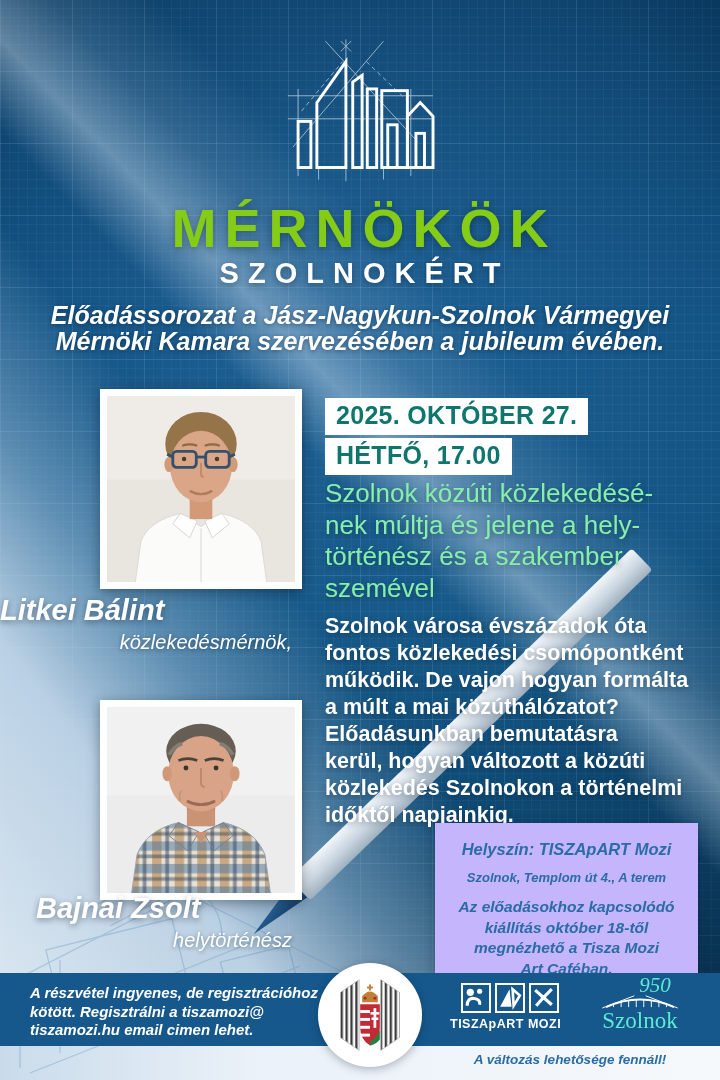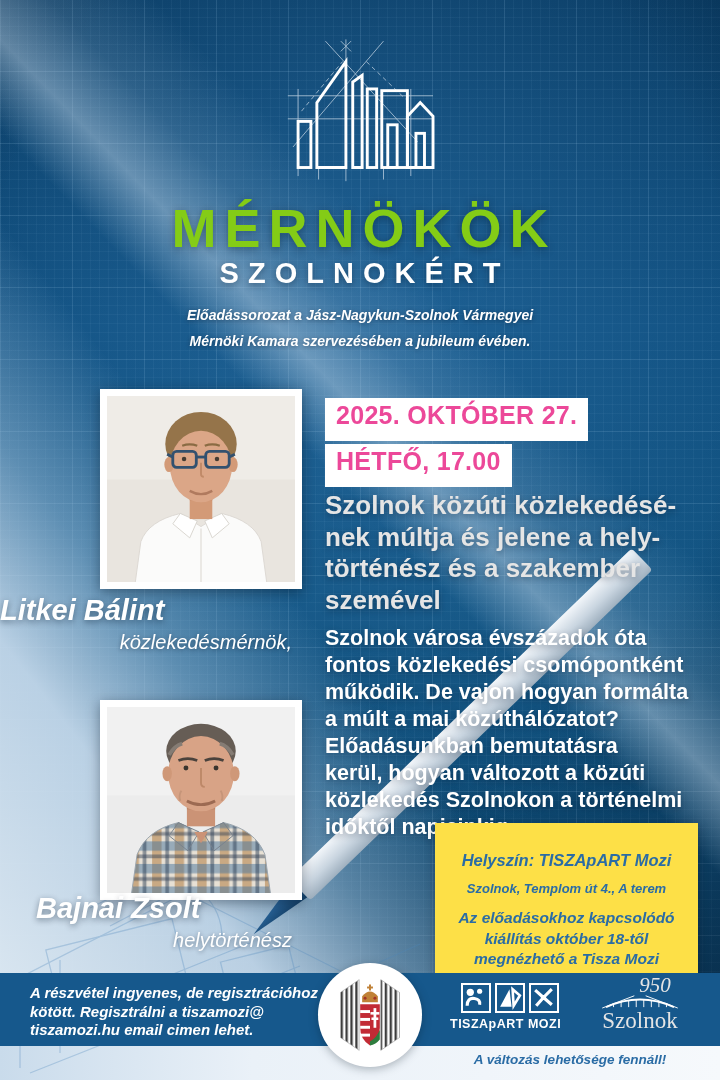--- a/index.html
+++ b/index.html
@@ -35,59 +35,59 @@
   
   .content{position:absolute;inset:0;z-index:5;}
   .logo-building{position:absolute;left:281px;top:26px;width:158px;height:172px;}
   .title-main{position:absolute;left:0;top:197px;width:720px;text-align:center;color:#84cc16;
     font-size:54px;font-weight:bold;letter-spacing:8px;text-indent:8px;
     text-shadow:0 2px 8px rgba(0,20,40,.4);}
   .title-sub{position:absolute;left:0;top:257px;width:720px;text-align:center;color:#fff;
     font-size:29px;font-weight:bold;letter-spacing:9px;text-indent:9px;
     text-shadow:0 2px 6px rgba(0,20,40,.4);}
   .subtitle{position:absolute;left:0;top:302px;width:720px;text-align:center;color:#fff;
-    font-style:italic;font-weight:bold;font-size:14px;line-height:26px;
+    font-style:italic;font-weight:bold;font-size:25px;line-height:26px;
     text-shadow:0 1px 4px rgba(0,20,40,.45);}
   .photo{position:absolute;left:100px;width:202px;height:200px;border:7px solid #fff;
     box-sizing:border-box;box-shadow:0 3px 12px rgba(0,15,30,.4);background:#e9e6e1;}
   .photo svg{display:block;width:100%;height:100%;}
   .photo-1{top:389px;}
   .photo-2{top:700px;}
   .speaker-name{position:absolute;left:0;width:292px;text-align:left;color:#fff;
     font-style:italic;font-weight:bold;font-size:29px;
     text-shadow:0 2px 6px rgba(0,20,40,.45);}
   .speaker-roles{position:absolute;left:0;width:292px;text-align:right;color:#fff;
     font-style:italic;font-size:20px;line-height:26px;
     text-shadow:0 1px 4px rgba(0,20,40,.45);}
   .name-1{top:594px;} .roles-1{top:629px;}
   .name-2{top:892px;padding-left:36px;} .roles-2{top:927px;}
   .col-right{position:absolute;left:325px;top:398px;width:392px;}
-  .badge{display:table;background:#fff;color:#ec4899;font-weight:bold;font-size:25px;
-    padding:3px 11px 11px;margin-bottom:3px;letter-spacing:.3px;}
-  .event-title{margin-top:0;color:#e5e5e5;font-weight:bold;font-size:26px;line-height:31.5px;
+  .badge{display:table;background:#fff;color:#0f766e;font-weight:bold;font-size:25px;
+    padding:3px 11px 5px;margin-bottom:3px;letter-spacing:.3px;}
+  .event-title{margin-top:0;color:#86efac;font-weight:normal;font-size:26px;line-height:31.5px;
     text-shadow:0 2px 6px rgba(0,20,40,.4);}
   .event-desc{margin-top:9px;color:#fff;font-weight:bold;font-size:21.5px;line-height:27px;
     text-shadow:0 2px 6px rgba(0,20,40,.35);}
-  .venue-box{position:absolute;left:435px;top:823px;width:263px;min-height:148px;background:#fde047;
-    box-sizing:border-box;padding:28px 8px 14px;text-align:center;color:#2a6ca5;
+  .venue-box{position:absolute;left:435px;top:823px;width:263px;min-height:148px;background:#c4b5fd;
+    box-sizing:border-box;padding:17px 8px 14px;text-align:center;color:#2a6ca5;
     box-shadow:0 3px 10px rgba(0,15,30,.25);}
   .venue-line1{font-style:italic;font-weight:bold;font-size:16.5px;}
   .venue-line2{font-style:italic;font-weight:bold;font-size:13px;margin-top:11px;}
   .venue-note{font-style:italic;font-weight:bold;font-size:15.5px;line-height:20.5px;margin-top:12px;}
   .footer-band{position:absolute;left:0;top:973px;width:720px;height:73px;background:#16588c;}
   .reg-text{position:absolute;left:30px;top:984px;width:305px;color:#fff;
     font-style:italic;font-weight:bold;font-size:15px;line-height:18.5px;}
   .emblem{position:absolute;left:316px;top:961px;width:108px;height:108px;
     filter:drop-shadow(0 2px 5px rgba(0,15,30,.3));}
   .tiszapart{position:absolute;left:450px;top:983px;width:120px;text-align:left;}
   .tiles{display:flex;justify-content:center;gap:4px;}
   .tile{width:30px;height:30px;border:2.5px solid #fff;box-sizing:border-box;}
   .tile svg{display:block;width:100%;height:100%;}
   .tiszapart-label{margin-top:4px;color:#fff;font-weight:bold;font-size:12.5px;letter-spacing:.5px;}
-  .szolnok{position:absolute;left:594px;top:975px;width:92px;text-align:center;color:#e5e5e5;}
+  .szolnok{position:absolute;left:594px;top:975px;width:92px;text-align:center;color:#5eead4;}
   .szolnok-950{font-family:"Liberation Serif",serif;font-style:italic;font-size:21px;
     margin-left:30px;line-height:20px;}
   .szolnok-bridge{display:block;margin:-3px auto 0;}
   .szolnok-name{font-family:"Liberation Serif",serif;font-size:23px;line-height:24px;}
   .tagline{position:absolute;left:420px;top:1052px;width:300px;text-align:center;color:#2a6ca5;
     font-style:italic;font-weight:bold;font-size:13.5px;}
 </style>
 </head>
 <body>
 

